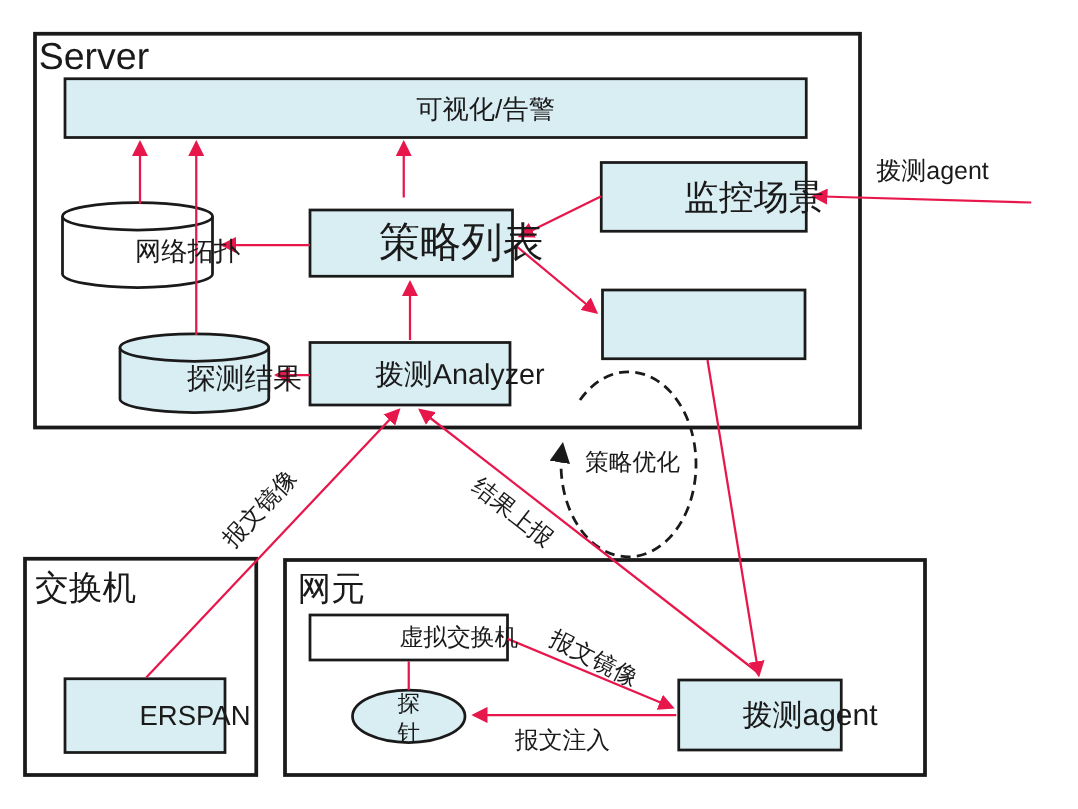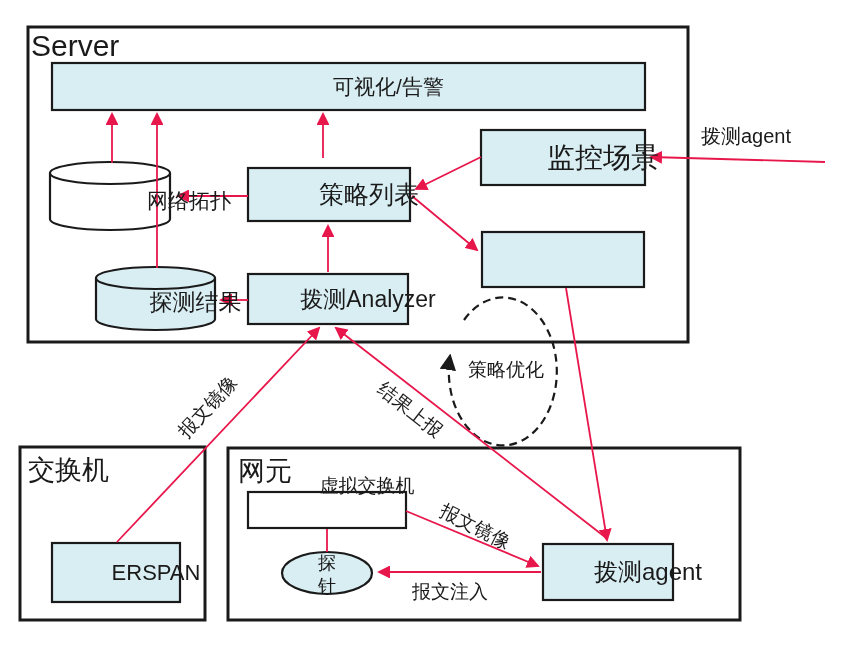--- a/index.html
+++ b/index.html
@@ -68,28 +68,28 @@
       <line x1="541" y1="572" x2="379" y2="572" marker-end="url(#arr-red)"></line>
       <line x1="327" y1="529" x2="327" y2="552"></line>
     </g>
   </svg>
 
   <div class="lbl sec-title" style="left:31px;top:29px;font-size:30px;">Server</div>
   <div class="lbl sec-title" style="left:28px;top:452px;">交换机</div>
   <div class="lbl sec-title" style="left:238px;top:453px;">网元</div>
 
   <div class="lbl center" style="left:52px;top:63px;width:593px;height:47px;font-size:21px;">可视化/告警</div>
-  <div class="lbl center" style="left:50px;top:187px;width:120px;font-size:21px;margin-left:39px;">网络拓扑</div>
+  <div class="lbl center" style="left:50px;top:187px;width:120px;font-size:21px;">网络拓扑</div>
   <div class="lbl center" style="left:96px;top:287px;width:119px;font-size:23px;">探测结果</div>
-  <div class="lbl center" style="left:248px;top:168px;width:162px;height:53px;font-size:25px;">策略列表</div>
+  <div class="lbl center" style="left:248px;top:168px;width:162px;height:53px;font-size:33px;">策略列表</div>
   <div class="lbl center" style="left:481px;top:130px;width:164px;height:55px;font-size:28px;">监控场景</div>
   <div class="lbl center" style="left:248px;top:274px;width:160px;height:50px;font-size:23px;">拨测Analyzer</div>
   <div class="lbl center" style="left:543px;top:544px;width:130px;height:56px;font-size:24px;">拨测agent</div>
   <div class="lbl center" style="left:52px;top:543px;width:128px;height:59px;font-size:22px;">ERSPAN</div>
-  <div class="lbl center" style="left:248px;top:468px;width:158px;height:36px;font-size:19px;">虚拟交换机</div>
+  <div class="lbl center" style="left:248px;top:492px;width:158px;height:36px;font-size:19px;">虚拟交换机</div>
   <div class="lbl" style="left:283px;top:552px;width:88px;font-size:18px;line-height:23px;text-align:center;">
     <div>探</div>
     <div>针</div>
   </div>
 
   <div class="lbl" style="left:701px;top:123px;font-size:20px;">拨测agent</div>
   <div class="lbl" style="left:468px;top:357px;font-size:19px;">策略优化</div>
   <div class="lbl" style="left:412px;top:579px;font-size:19px;">报文注入</div>
   <div class="lbl" style="left:148px;top:394px;width:120px;text-align:center;font-size:19px;transform:rotate(-47deg);">报文镜像</div>
   <div class="lbl" style="left:350px;top:397px;width:120px;text-align:center;font-size:19px;transform:rotate(38deg);">结果上报</div>

